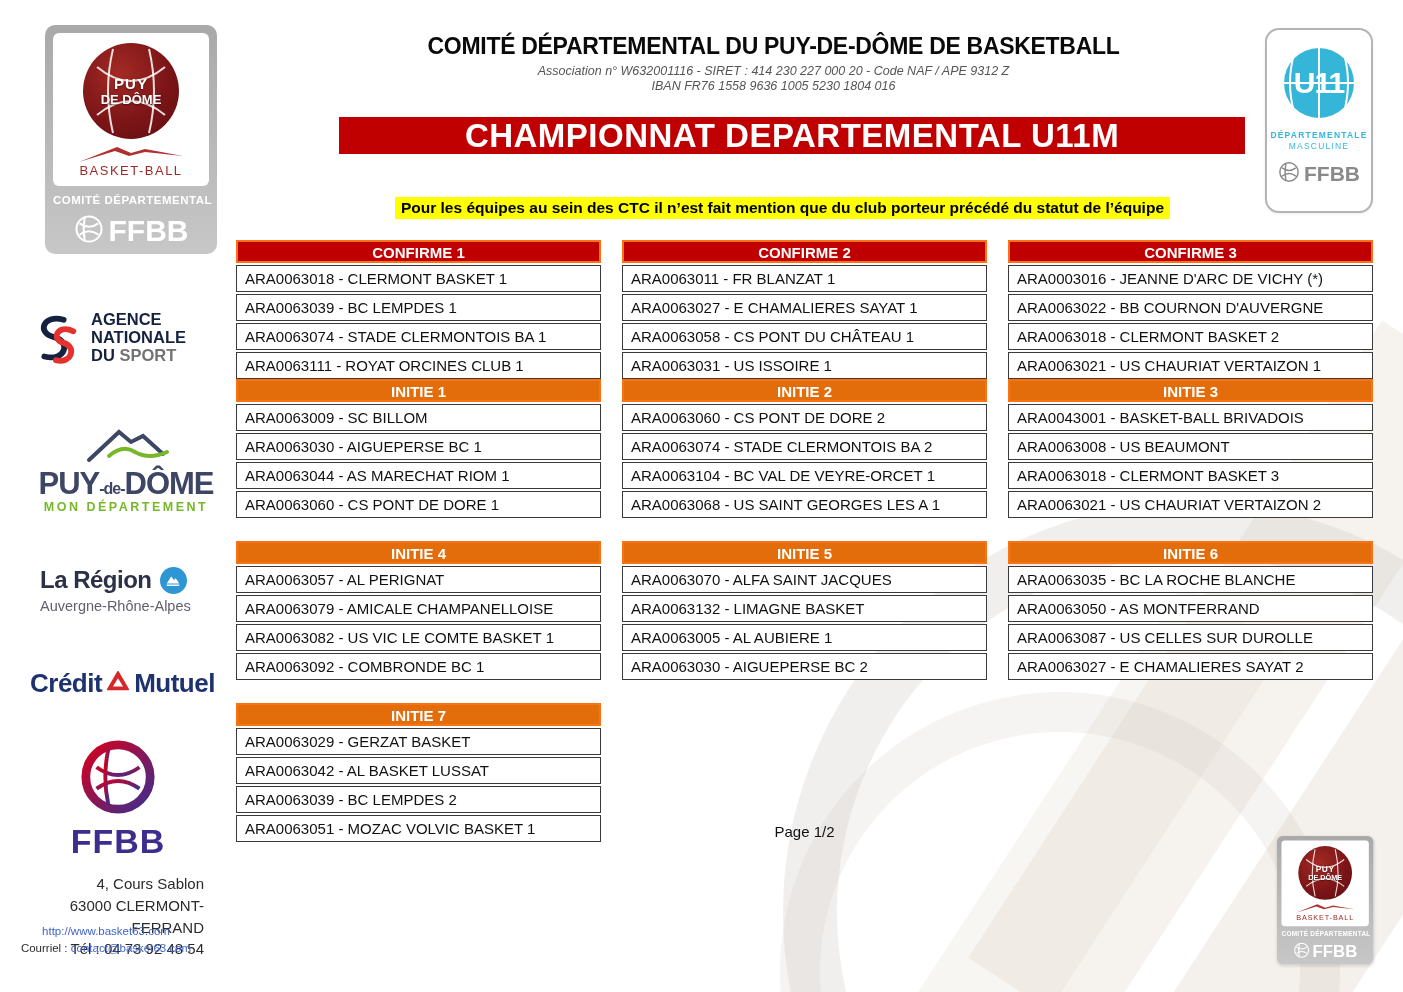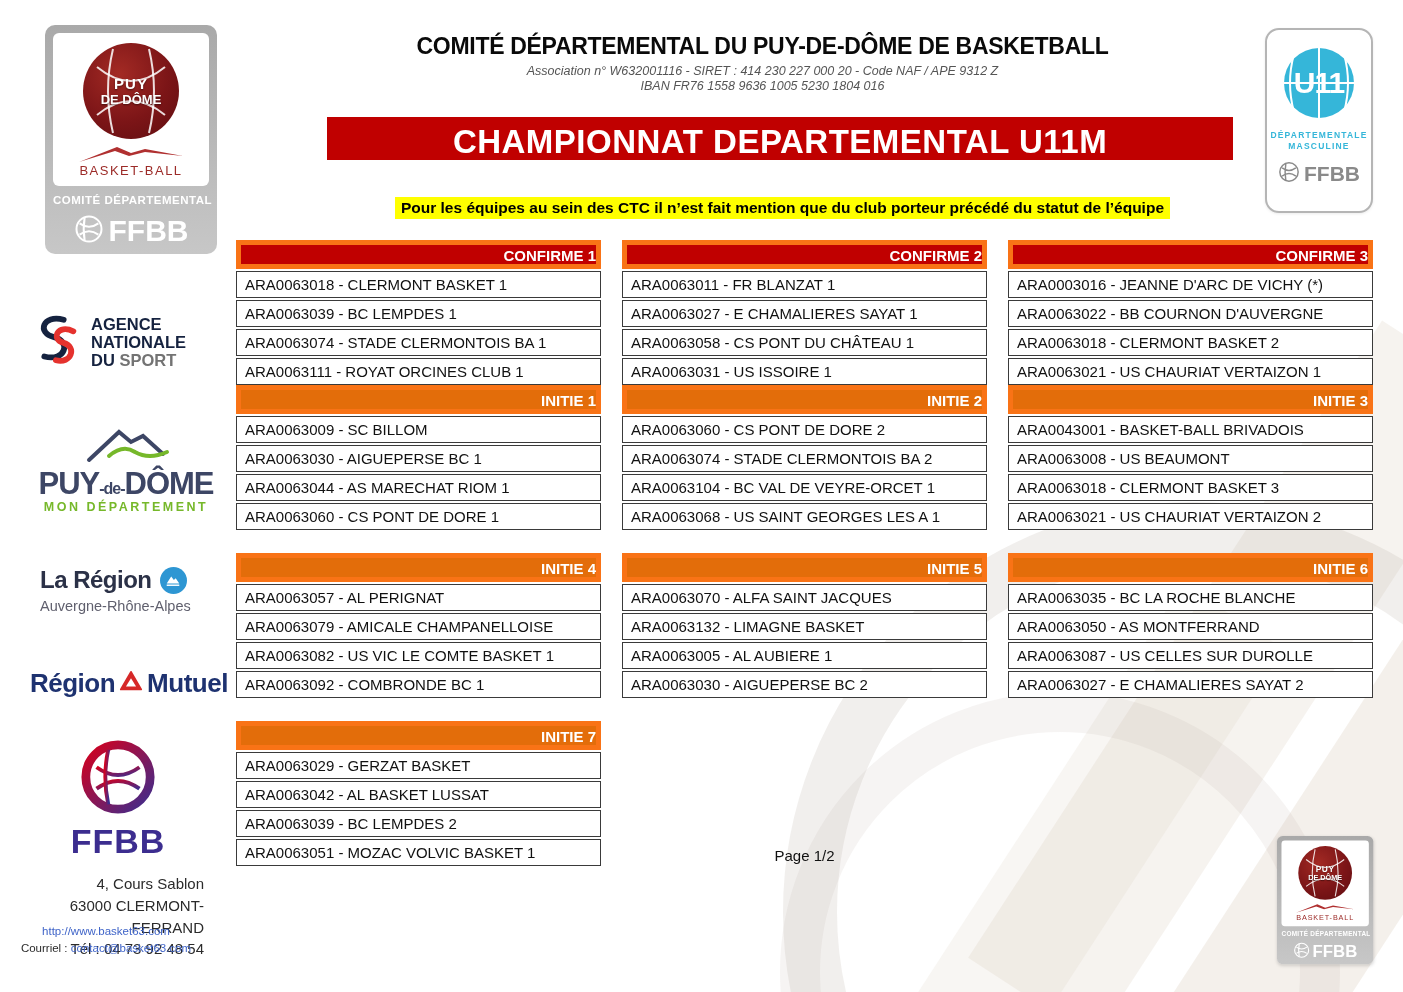--- a/index.html
+++ b/index.html
@@ -12,36 +12,36 @@
   
   .wm { position:absolute; z-index:0; pointer-events:none; }
   .wm-stripe1 { right:90px; top:300px; width:150px; height:760px; background:rgba(214,200,182,0.22); transform:rotate(33deg); }
   .wm-stripe2 { right:-60px; top:420px; width:150px; height:760px; background:rgba(214,200,182,0.28); transform:rotate(33deg); }
   .wm-stripe3 { right:300px; top:560px; width:120px; height:700px; background:rgba(214,200,182,0.16); transform:rotate(33deg); }
   .wm-ring1 { right:-200px; bottom:-330px; width:820px; height:820px; border-radius:50%; border:54px solid rgba(178,168,156,0.18); }
   .wm-ring2 { left:780px; bottom:-260px; width:560px; height:560px; border-radius:50%; border:40px solid rgba(178,168,156,0.12); }
   .layer { position:relative; z-index:1; }
 
   
-  .doc-header { position:absolute; left:310px; top:33px; width:905px; text-align:center; }
+  .doc-header { position:absolute; left:321px; top:33px; width:905px; text-align:center; }
   .doc-title { font-size:23px; font-weight:bold; letter-spacing:-0.3px; color:#0a0a0a; }
   .doc-sub { font-size:12.5px; font-style:italic; color:#555; margin-top:4px; }
   .doc-sub2 { font-size:12.5px; font-style:italic; color:#555; margin-top:1px; }
 
-  .banner { position:absolute; left:327px; top:117px; width:906px; background:#c00000; text-align:center; color:#fff; padding-top:7px; }
+  .banner { position:absolute; left:339px; top:117px; width:906px; background:#c00000; text-align:center; color:#fff; padding-top:1px; }
   .banner-title { font-size:33px; font-weight:bold; letter-spacing:0.5px; line-height:1.1; }
   .banner-sub { font-size:21px; margin-top:3px; padding:2px 0 6px; border-top:1px solid rgba(255,255,255,0.45); }
 
   .ctc-wrap { position:absolute; left:330px; top:197px; width:905px; text-align:center; }
   .ctc-note { display:inline-block; background:#ffff00; color:#000; font-weight:bold; font-size:15.5px; padding:2px 6px; }
 
   
   .tables { position:absolute; left:236px; top:240px; width:1139px; display:grid; grid-template-columns:365px 365px 365px; column-gap:21px; }
   .pool { }
-  .pool-header { height:29px; line-height:21px; text-align:right; color:#fff; font-weight:bold; font-size:15px; border:5px solid #f97316; }
+  .pool-header { height:23px; line-height:21px; text-align:center; color:#fff; font-weight:bold; font-size:15px; border:2px solid #f97316; }
   .pool-header.confirme { background:#c00000; }
   .pool-header.initie { background:#e36d0a; }
   .pool-row { height:27px; line-height:25px; margin-top:2px; background:#fff; border:1px solid #3a3a3a; font-size:15px; padding-left:8px; white-space:nowrap; overflow:hidden; }
   .mt23 { margin-top:23px; }
 
   .phase-note { grid-column:1/4; margin-top:20px; margin-bottom:16px; font-size:15px; color:#0a0a0a; white-space:nowrap; }
   .phase-note .sup { font-size:10px; vertical-align:super; }
   .phase-note .aside { font-style:italic; margin-left:34px; }
 
   .page-cell { align-self:end; text-align:center; font-size:15px; padding-bottom:2px; }
@@ -57,21 +57,21 @@
   .cd63-puy { font-size:15px; letter-spacing:1px; }
   .cd63-dedome { font-size:13px; }
   .cd63-mountain { height:20px; margin-top:4px; }
   .cd63-bb { color:#9c2b28; font-size:13px; letter-spacing:1.5px; margin-top:0px; }
   .cd63-comite { color:#fff; font-weight:bold; font-size:11.5px; letter-spacing:0.5px; margin-top:8px; white-space:nowrap; }
   .cd63-ffbb { display:flex; align-items:center; justify-content:center; gap:5px; margin-top:8px; color:#fff; }
   .cd63-ffbb .ffbb-word { font-weight:bold; font-size:30px; letter-spacing:0px; }
   .cd63-small { position:absolute; left:1277px; top:836px; width:172px; transform:scale(0.56); transform-origin:top left; }
   .cd63-small .cd63 { box-shadow:0 2px 6px rgba(0,0,0,.15); }
 
-  .ans { position:absolute; left:25px; top:310px; display:flex; align-items:center; gap:8px; }
+  .ans { position:absolute; left:25px; top:310px; display:flex; align-items:flex-start; gap:8px; }
   .ans-text { font-weight:bold; font-size:16.5px; color:#15223f; line-height:1.1; }
   .ans-sport { color:#737373; }
 
   .pdd { position:absolute; left:22px; top:424px; width:208px; text-align:center; }
   .pdd-main { font-weight:bold; color:#3d4665; font-size:31px; letter-spacing:-1px; line-height:1; }
   .pdd-de { font-size:16px; font-weight:bold; }
   .pdd-sub { color:#76b82a; font-weight:bold; font-size:12.5px; letter-spacing:2.5px; margin-top:1px; }
 
   .region { position:absolute; left:40px; top:566px; width:170px; }
   .region-row { display:flex; align-items:center; gap:8px; }
@@ -90,21 +90,21 @@
   .links a, .link-blue { color:#3f64c8; text-decoration:none; }
   .courriel-label { color:#2b2b2b; }
 
   
   .u11-badge { position:absolute; left:1265px; top:28px; width:108px; height:185px; background:#fff;
     border:2px solid #b5b5b5; border-radius:14px; text-align:center; padding-top:16px;
     box-shadow:0 1px 3px rgba(0,0,0,.08); }
   .u11-ball-wrap { position:relative; width:74px; height:74px; margin:0 auto; }
   .u11-text { position:absolute; inset:0; display:flex; align-items:center; justify-content:center; color:#fff; font-weight:bold; font-size:30px; letter-spacing:-1px; }
   .u11-line1 { color:#35b6d9; font-weight:bold; font-size:8.5px; letter-spacing:1.2px; margin-top:10px; }
-  .u11-line2 { color:#35b6d9; font-weight:bold; font-size:8.5px; letter-spacing:1.2px; margin-top:1px; }
+  .u11-line2 { color:#35b6d9; font-weight:normal; font-size:8.5px; letter-spacing:1.2px; margin-top:1px; }
   .u11-ffbb { display:flex; align-items:center; justify-content:center; gap:4px; margin-top:10px; color:#8a8a8a; }
   .u11-ffbb .ffbb-word { font-weight:bold; font-size:21px; }
 </style>
 </head>
 <body>
 
 <div class="page">
 
   <div class="wm wm-stripe1"></div>
   <div class="wm wm-stripe2"></div>
@@ -185,21 +185,21 @@
         <svg viewBox="0 0 20 20" width="18" height="18">
           <path d="M3 14 L8 6 L11 10 L13 8 L17 14 Z" fill="#fff"></path>
           <rect x="3" y="15" width="14" height="1.6" fill="#fff"></rect>
         </svg>
       </span>
     </div>
     <div class="region-sub">Auvergne-Rhône-Alpes</div>
   </div>
 
   <div class="cm layer">
-    <span class="cm-word">Région</span>
+    <span class="cm-word">Crédit</span>
     <span>
       <svg viewBox="0 0 26 26" width="24" height="24">
         <path d="M13 2 L24 21 L2 21 Z" fill="#d62828" stroke="#d62828" stroke-width="2" stroke-linejoin="round"></path>
         <path d="M13 9 L18.5 18 L7.5 18 Z" fill="#fff"></path>
       </svg>
     </span>
     <span class="cm-word">Mutuel</span>
   </div>
 
   <div class="ffbb-big layer">

